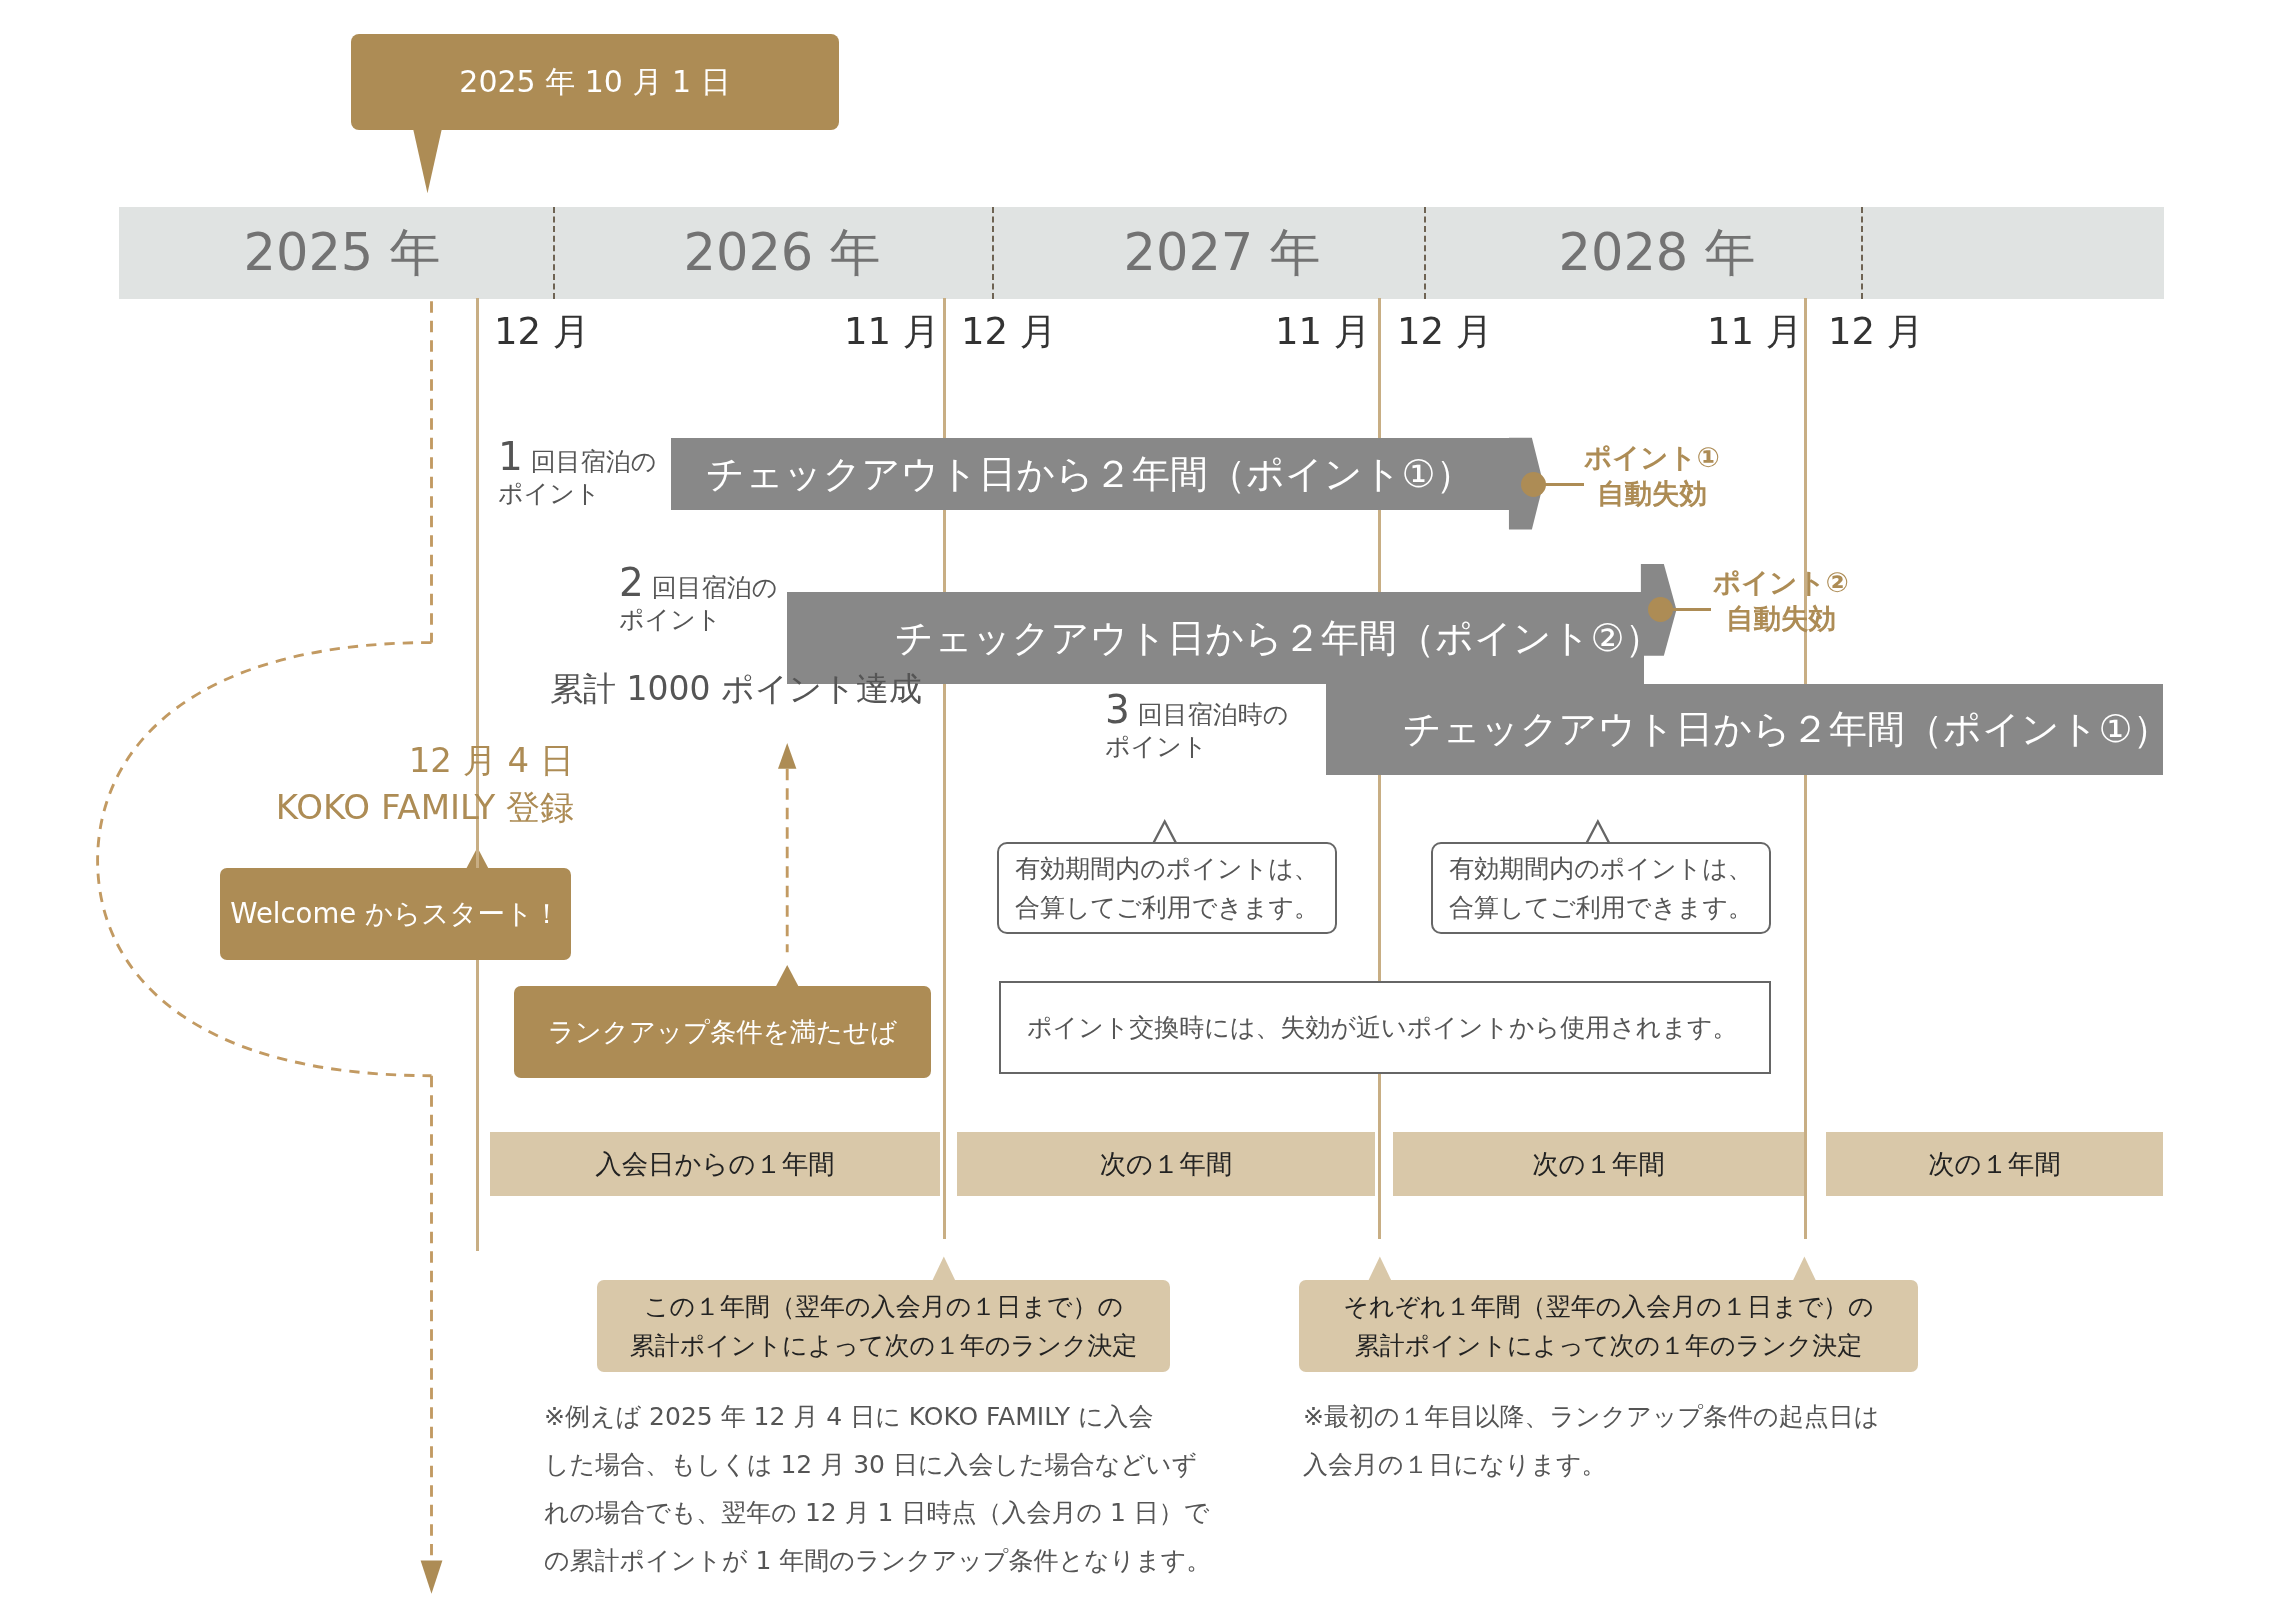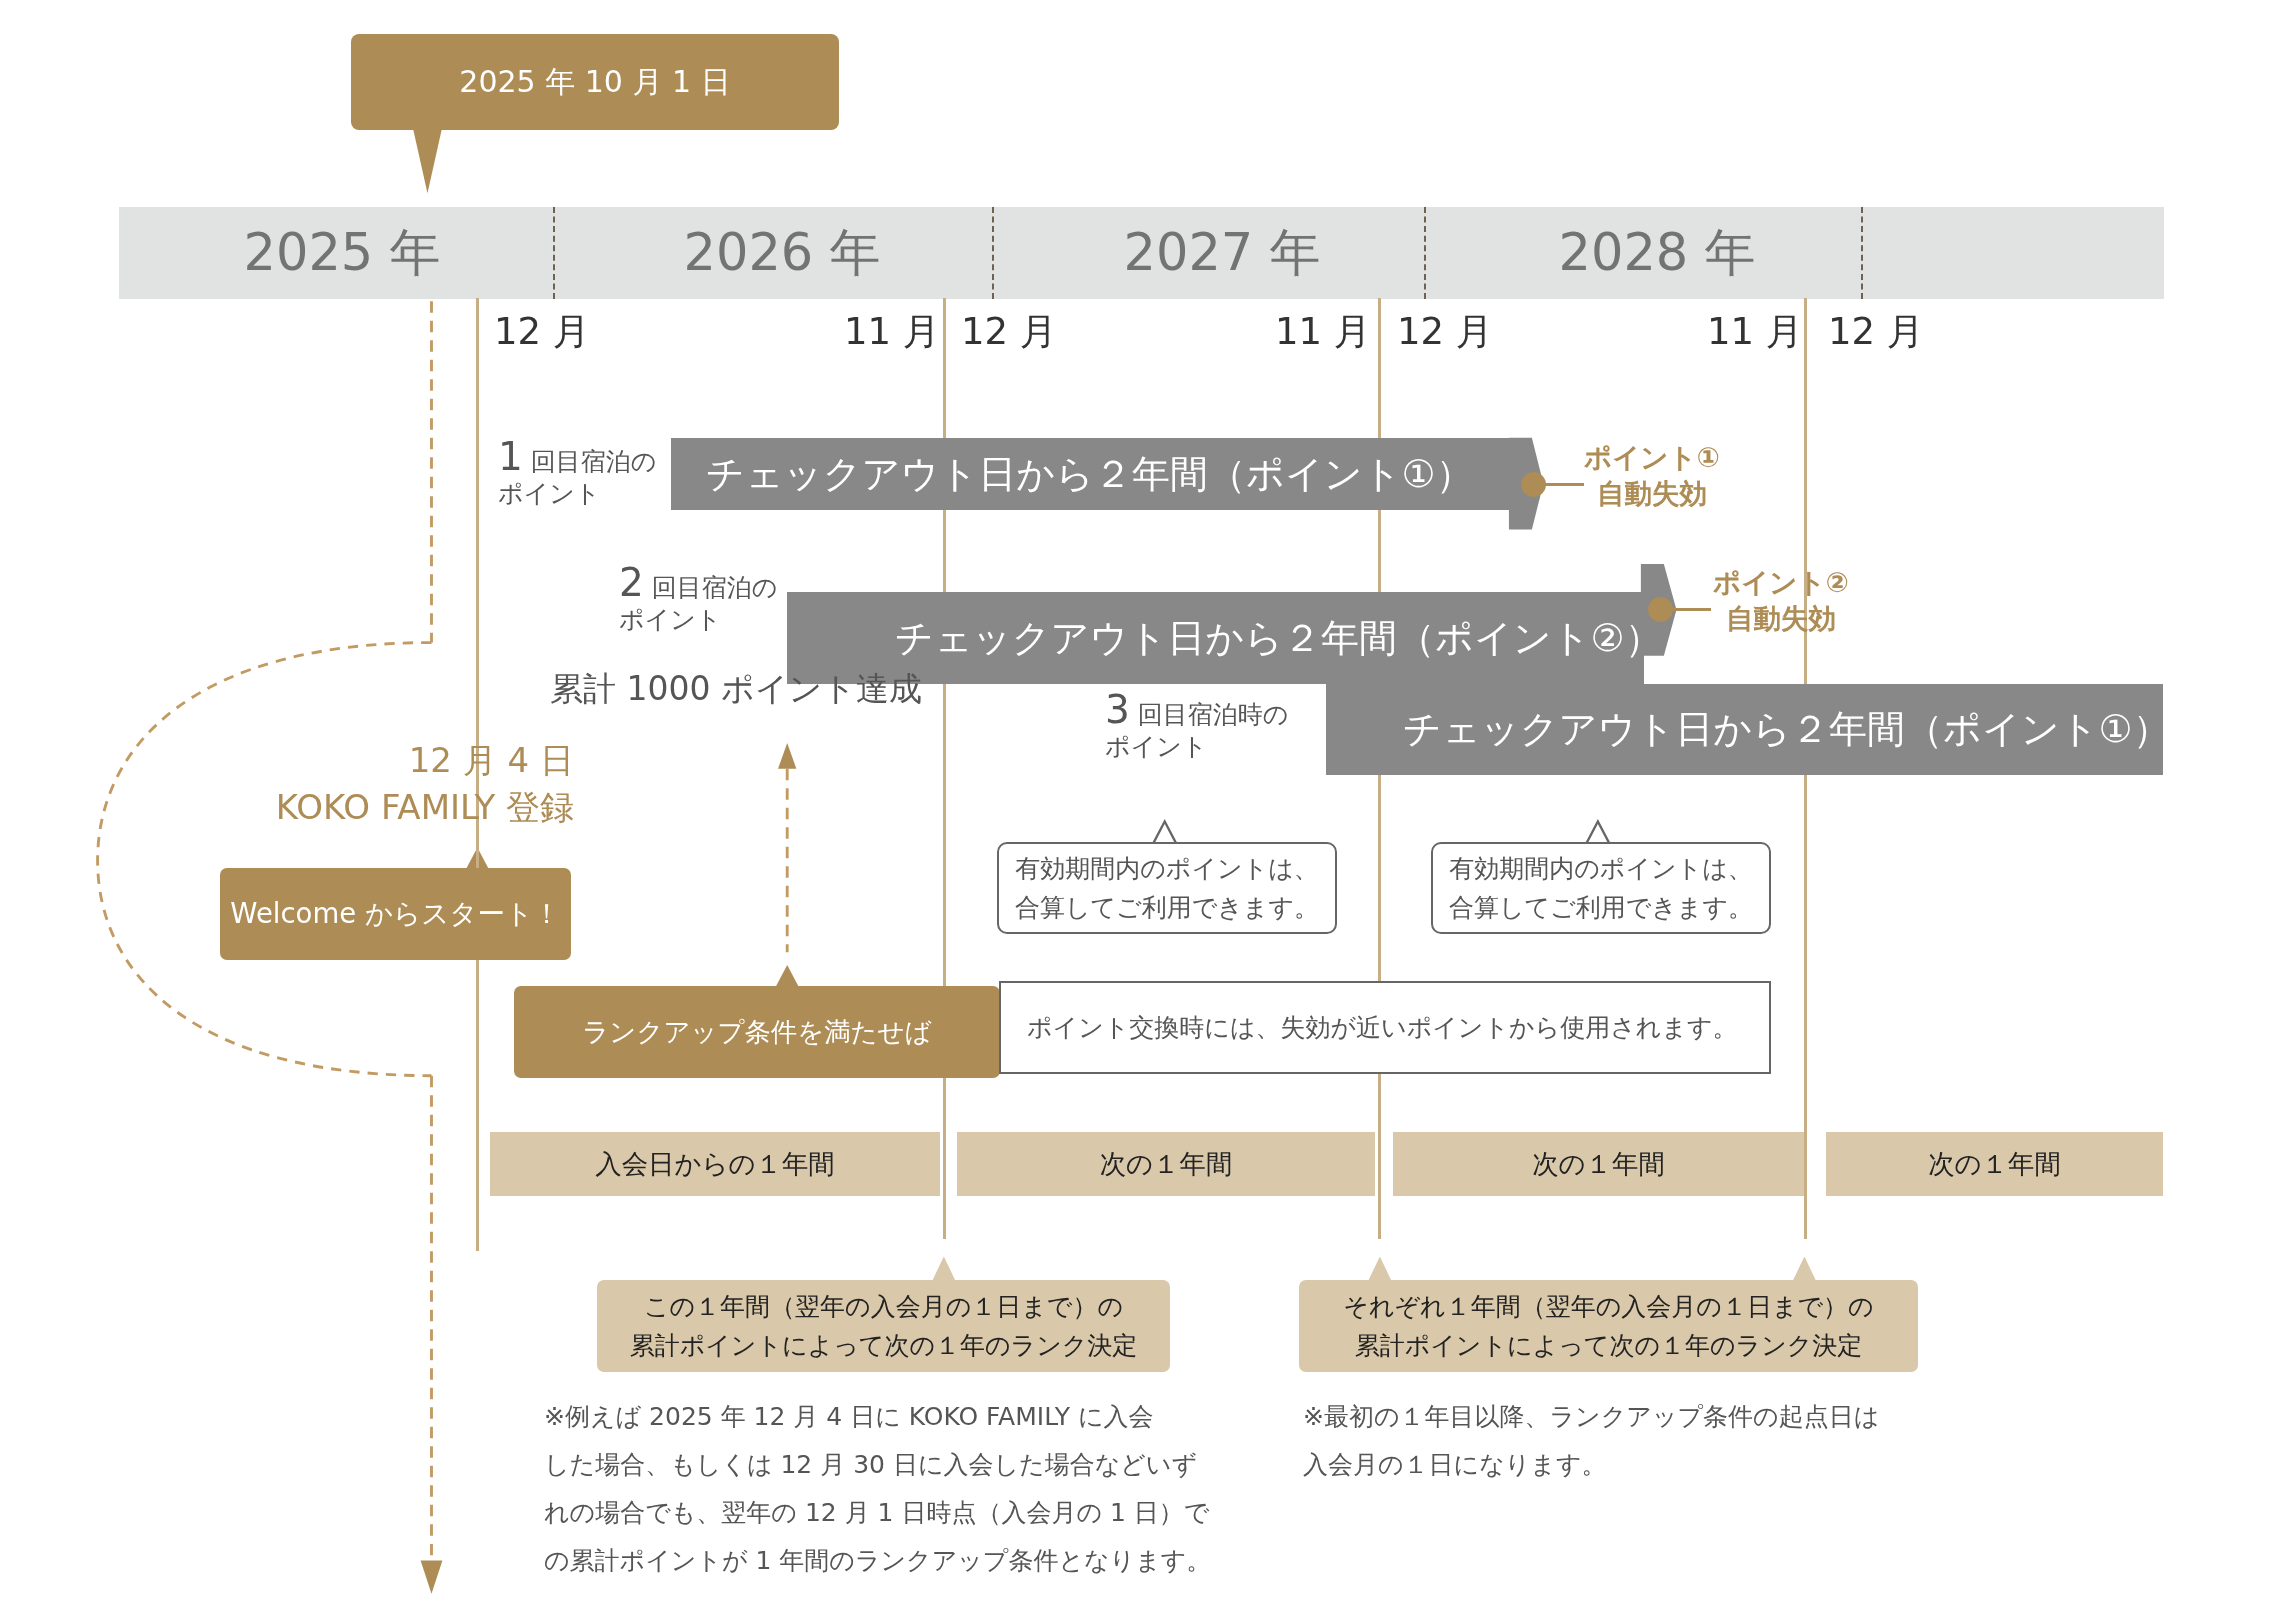--- a/index.html
+++ b/index.html
@@ -128,21 +128,21 @@
 </div>
 
 <div class="abs" style="left:230px; top:737px; width:344px; text-align:right; color:#ad8c55; font-size:34px; line-height:47px;">
   <span>12 月 4 日</span><br>
   <span>KOKO FAMILY 登録</span>
 </div>
 <div class="abs gold-box" style="left:220px; top:868px; width:351px; height:92px; font-size:27.5px;">
   <span>Welcome からスタート！</span>
 </div>
 
-<div class="abs gold-box" style="left:514px; top:986px; width:486px; height:92px; font-size:26.4px; line-height:40px;">
+<div class="abs gold-box" style="left:514px; top:986px; width:417px; height:92px; font-size:26.4px; line-height:40px;">
   <span>ランクアップ条件を満たせば</span>
 </div>
 
 <div class="abs outline-box" style="left:997px; top:842px; width:340px; height:92px; box-sizing:border-box;">
   <span>有効期間内のポイントは、</span>
   <span>合算してご利用できます。</span>
 </div>
 <div class="abs outline-box" style="left:1431px; top:842px; width:340px; height:92px; box-sizing:border-box;">
   <span>有効期間内のポイントは、</span>
   <span>合算してご利用できます。</span>

